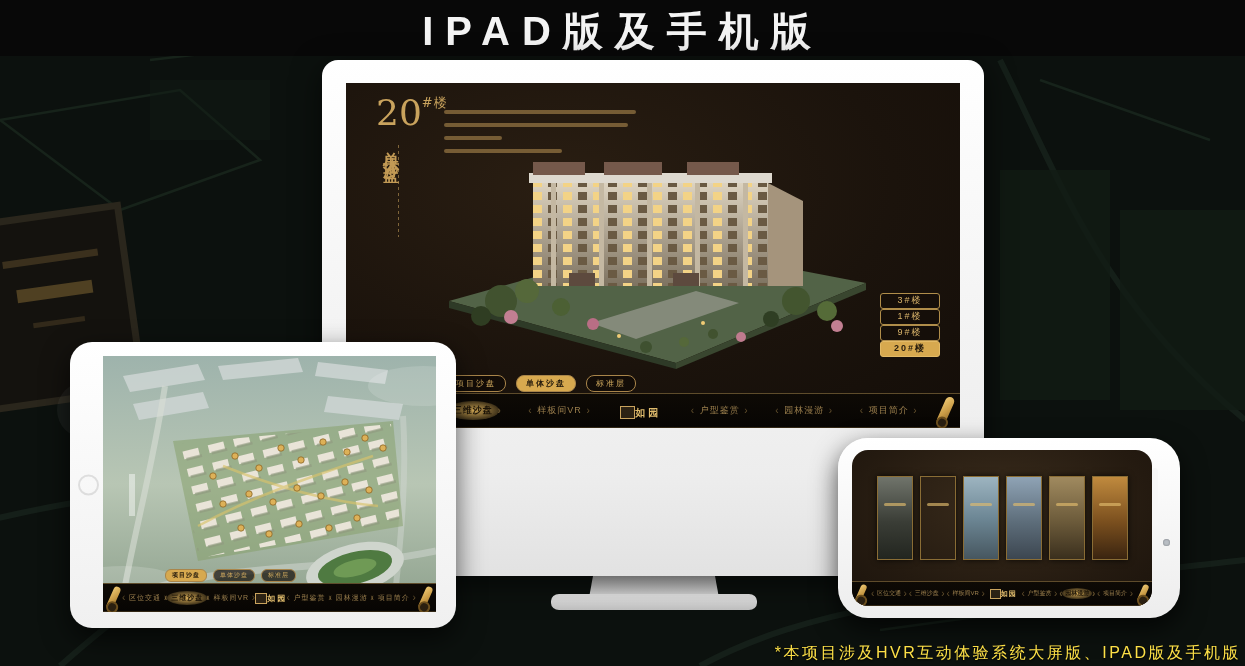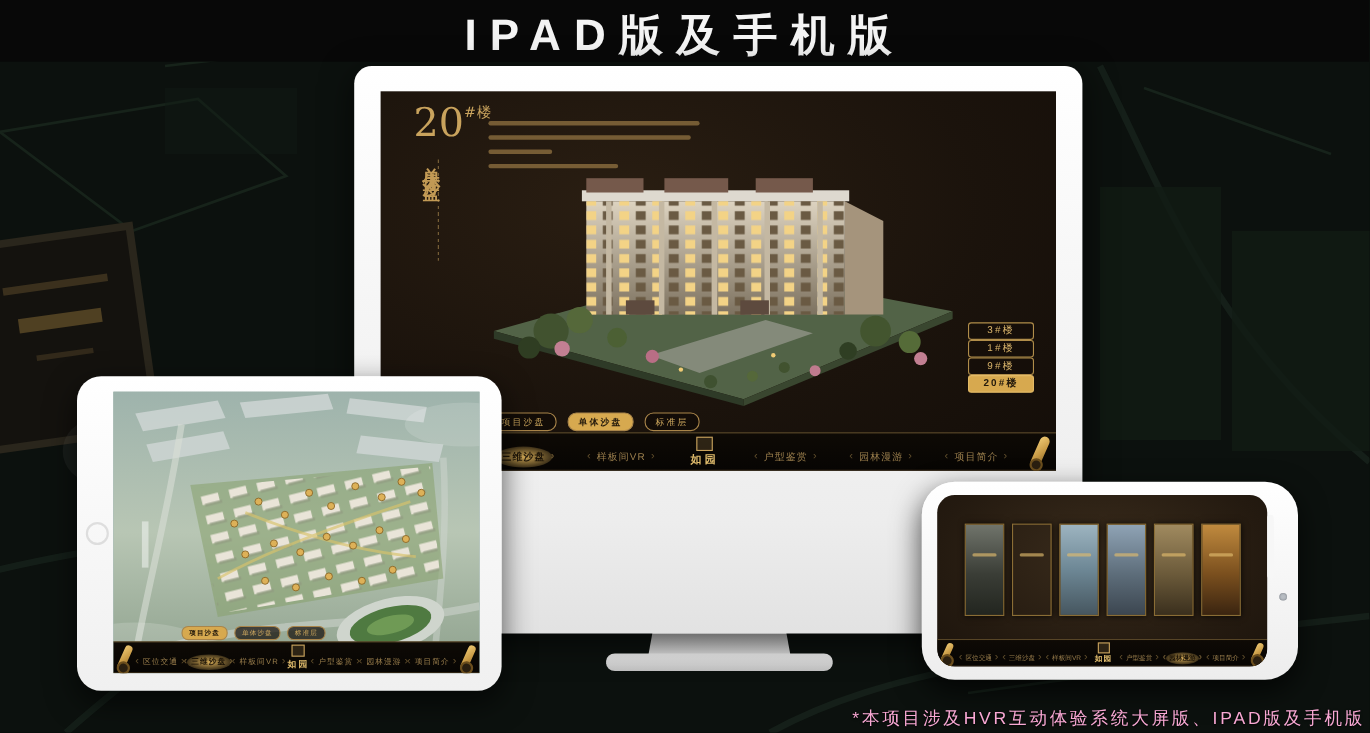--- a/index.html
+++ b/index.html
@@ -4,21 +4,21 @@
 <style>
   html,body{margin:0;padding:0;background:#0b100d;}
   body{width:1245px;height:666px;position:relative;overflow:hidden;
        font-family:"Liberation Sans",sans-serif;}
 
   
   .bg-map{position:absolute;inset:0;z-index:0;}
   .header-band{position:absolute;left:0;top:0;width:100%;height:56px;background:#080808;z-index:1;}
   .page-title{position:absolute;left:0;top:4px;width:100%;text-align:center;z-index:2;
       color:#f4f4f4;font-size:40px;font-weight:bold;letter-spacing:12px;}
-  .footnote{position:absolute;right:4px;bottom:2px;z-index:50;color:#f9a8d4;
+  .footnote{position:absolute;right:4px;bottom:2px;z-index:50;color:#fde047;
       font-size:16px;letter-spacing:2.5px;text-shadow:0 1px 2px #000;}
 
   
   .monitor{position:absolute;left:322px;top:60px;width:662px;height:516px;z-index:10;
       background:linear-gradient(180deg,#ffffff,#ededed 80%,#e2e2e2);border-radius:16px;
       box-shadow:0 8px 30px rgba(0,0,0,.6);}
   .monitor-screen{position:absolute;left:24px;top:23px;width:614px;height:345px;
       background:radial-gradient(120% 120% at 35% 30%,#2a1e12 0%,#1b130c 45%,#0f0a06 100%);
       overflow:hidden;}
   .monitor-neck{position:absolute;left:589px;top:512px;width:130px;height:86px;z-index:9;
@@ -53,21 +53,21 @@
   .navbar{position:absolute;left:0;right:0;bottom:0;height:33px;display:flex;align-items:center;
       background:linear-gradient(180deg,#0e0a05,#070503);
       border-top:1px solid rgba(201,163,93,.45);border-bottom:1px solid rgba(201,163,93,.2);}
   .nav-items{flex:1;display:flex;align-items:flex-end;justify-content:space-around;}
   .nav-item{position:relative;font-size:9px;letter-spacing:1px;color:#9b7f4d;padding:3px 6px;cursor:pointer;white-space:nowrap;}
   .nav-item::before{content:'‹';position:absolute;left:-3px;top:50%;transform:translateY(-55%);color:rgba(201,163,93,.45);font-size:10px;}
   .nav-item::after{content:'›';position:absolute;right:-3px;top:50%;transform:translateY(-55%);color:rgba(201,163,93,.45);font-size:10px;}
   .nav-item.selected{color:#1c1408;font-weight:bold;
       background:radial-gradient(ellipse at center,rgba(222,178,90,.95) 0%,rgba(222,178,90,.25) 70%,rgba(222,178,90,0) 100%);
       border-radius:50%;}
-  .brand-logo{display:flex;flex-direction:column;align-items:center;cursor:pointer;}
+  .brand-logo{display:flex;align-items:center;cursor:pointer;}
   .brand-seal{width:13px;height:11px;border:1px solid #c9a35d;background:rgba(201,163,93,.18);margin-bottom:1px;}
   .brand-text{color:#e0bc6d;font-size:10px;font-weight:bold;letter-spacing:3px;}
   .scroll-icon{width:9px;height:30px;margin:0 10px;transform:rotate(24deg);cursor:pointer;
       background:linear-gradient(120deg,#f0cb75 0%,#c89a45 55%,#8a6526 100%);border-radius:5px;position:relative;flex:0 0 auto;}
   .scroll-icon::after{content:'';position:absolute;left:0;bottom:-3px;width:8px;height:8px;border-radius:50%;
       border:2px solid #6b4e1d;background:#2a1f10;}
 
   
   .ipad{position:absolute;left:70px;top:342px;width:386px;height:286px;z-index:20;
       background:linear-gradient(180deg,#ffffff,#f0f0f0);border-radius:22px;

